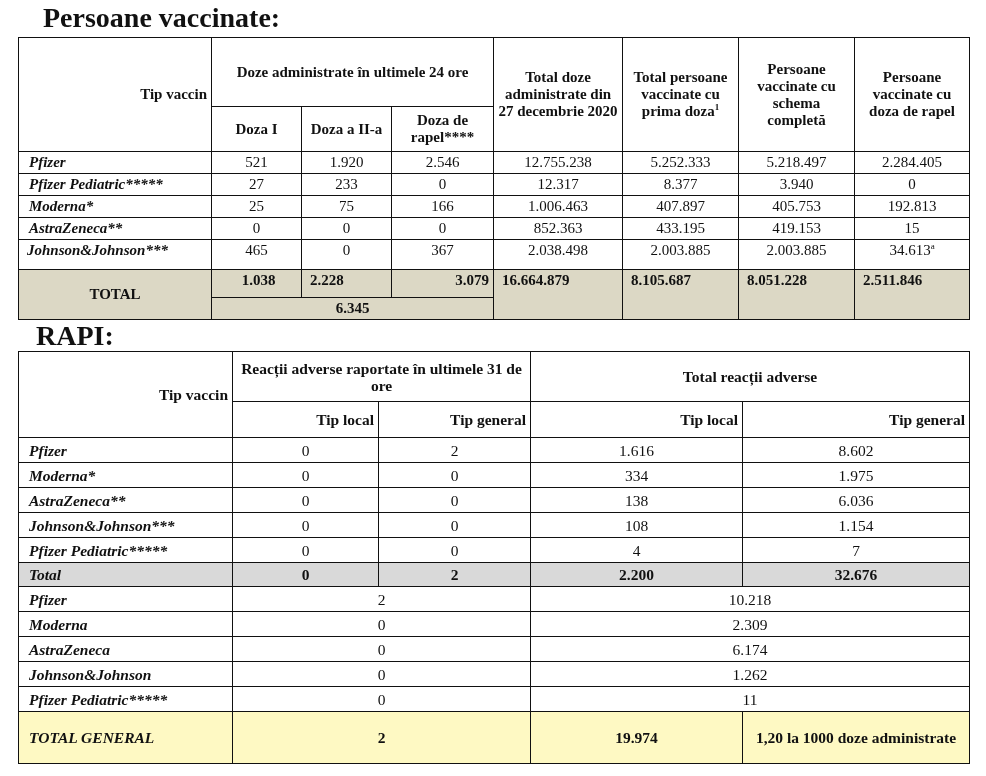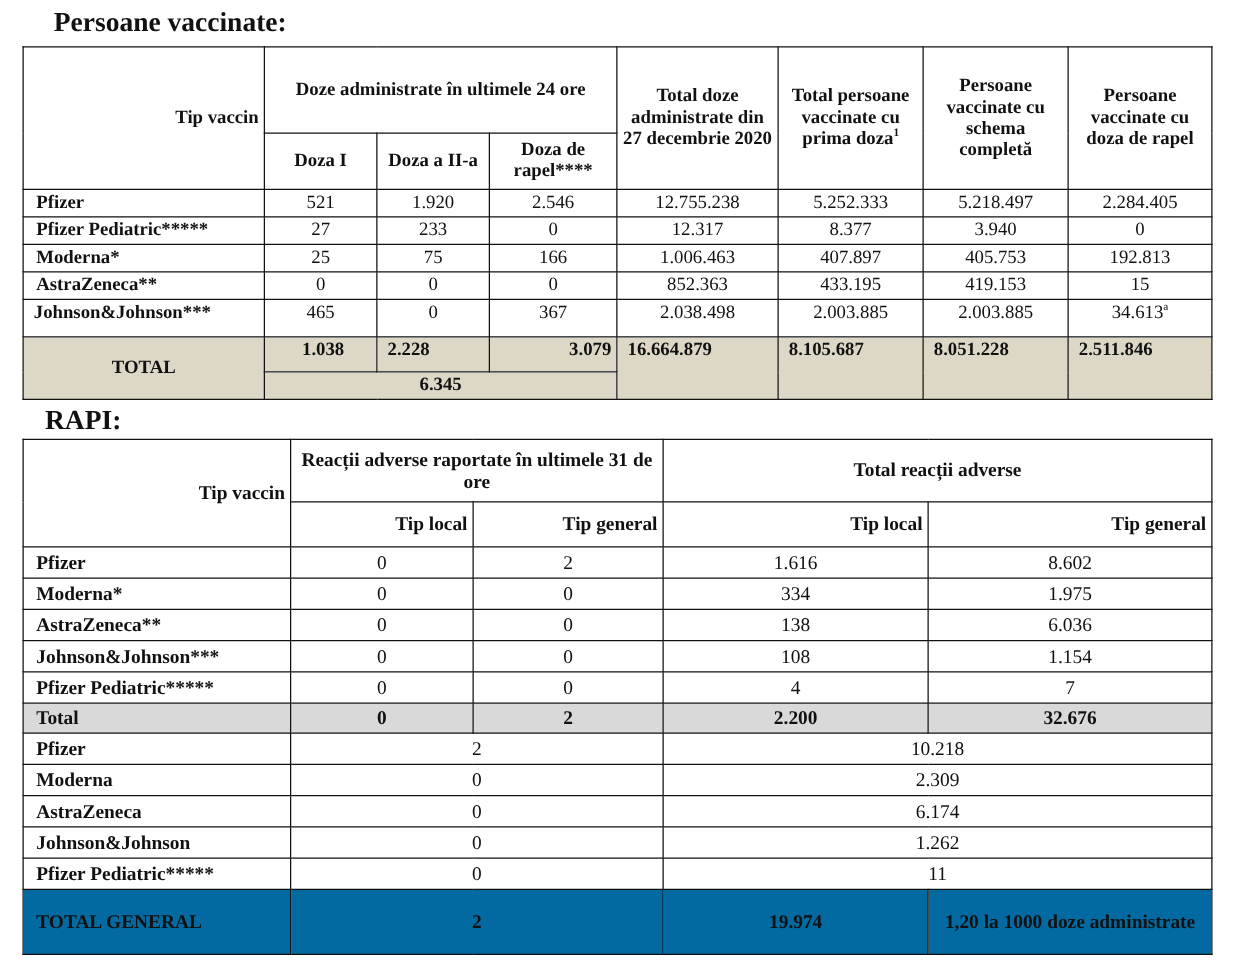--- a/index.html
+++ b/index.html
@@ -2,41 +2,41 @@
 <html><head>
   <meta charset="utf-8">
   <style>
     html, body { margin: 0; padding: 0; background: #ffffff; }
     body {
       width: 986px; height: 776px; position: relative; overflow: hidden;
       font-family: "Liberation Serif", "DejaVu Serif", serif;
       color: #111;
     }
     .section-title {
-      position: absolute; font-weight: bold; font-size: 22px; line-height: 24px;
+      position: absolute; font-weight: bold; font-size: 28px; line-height: 24px;
     }
     #title1 { left: 43px; top: 6px; }
     #title2 { left: 36px; top: 324px; }
     table {
       position: absolute; border-collapse: collapse; table-layout: fixed;
       font-size: 15px;
     }
     td, th {
       border: 1.5px solid #111; padding: 0 4px; text-align: center;
       vertical-align: middle; line-height: 17px; overflow: hidden;
     }
     th { font-weight: bold; }
-    .lbl { text-align: left; font-weight: bold; padding-left: 10px; }
+    .lbl { text-align: left; font-weight: bold; padding-left: 10px; font-style: italic; }
     .b { font-weight: bold; }
     .topalign { vertical-align: top; padding-top: 2px; text-align: left; padding-left: 8px; }
     #t1 { left: 18px; top: 37px; width: 951px; }
     #t1 tr.total td { background: #dcd8c5; }
     #t2 { left: 18px; top: 351px; width: 951px; font-size: 15.5px; }
     #t2 tr.total td { background: #d9d9d9; }
-    #t2 tr.grand td { background: #0369a1; }
+    #t2 tr.grand td { background: #fef9c3; }
     .hdr-left { text-align: right; padding-left: 10px; }
     sup { font-size: 9px; line-height: 0; }
   </style>
 </head>
 <body>
 
 <div id="title1" class="section-title">Persoane vaccinate:</div>
 
 <table id="t1">
   <colgroup>

